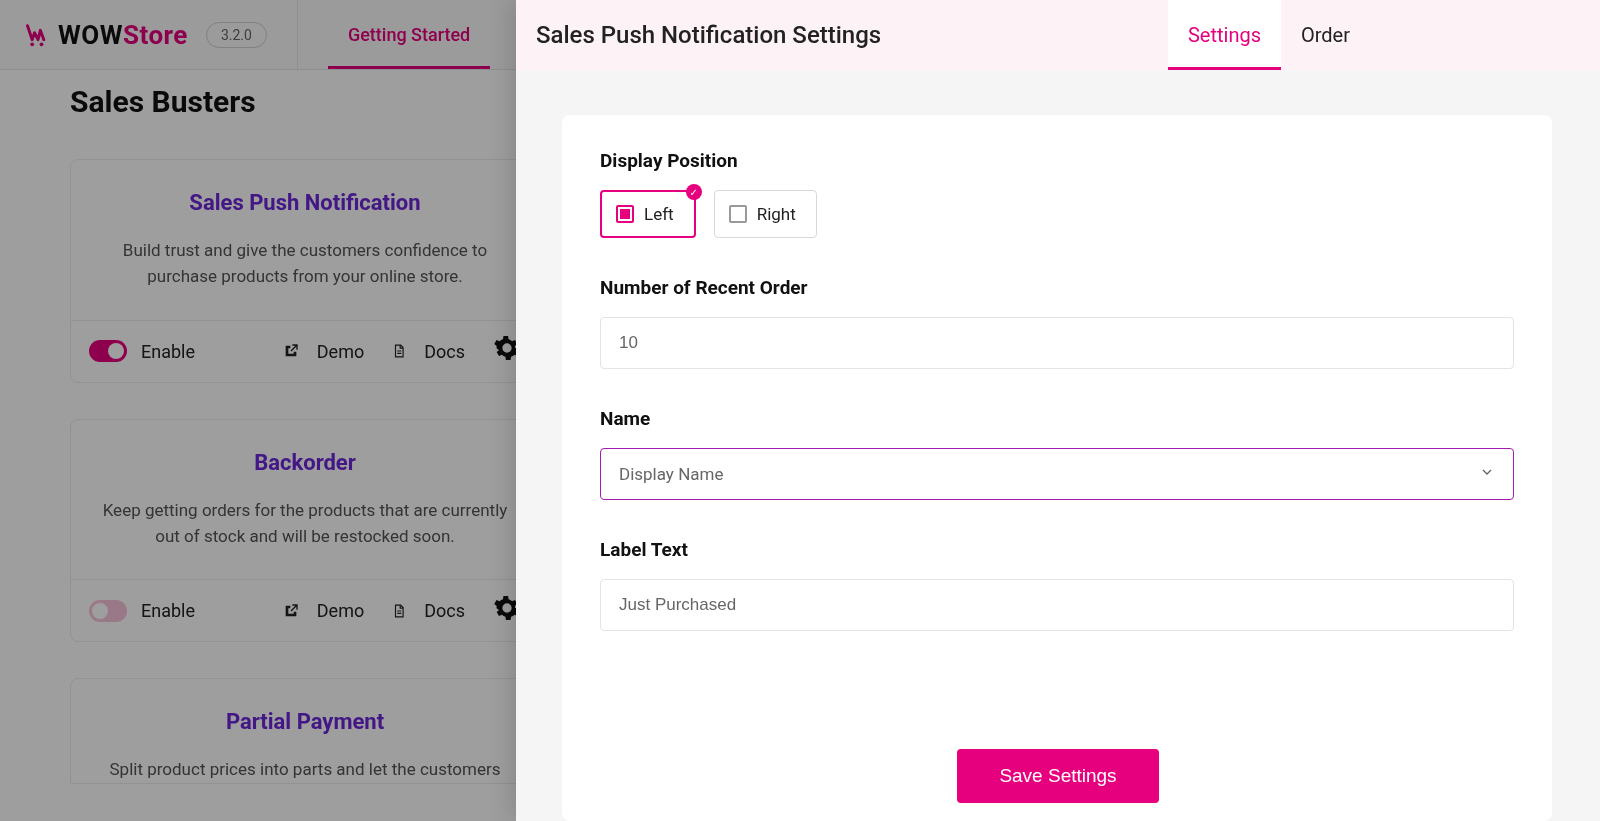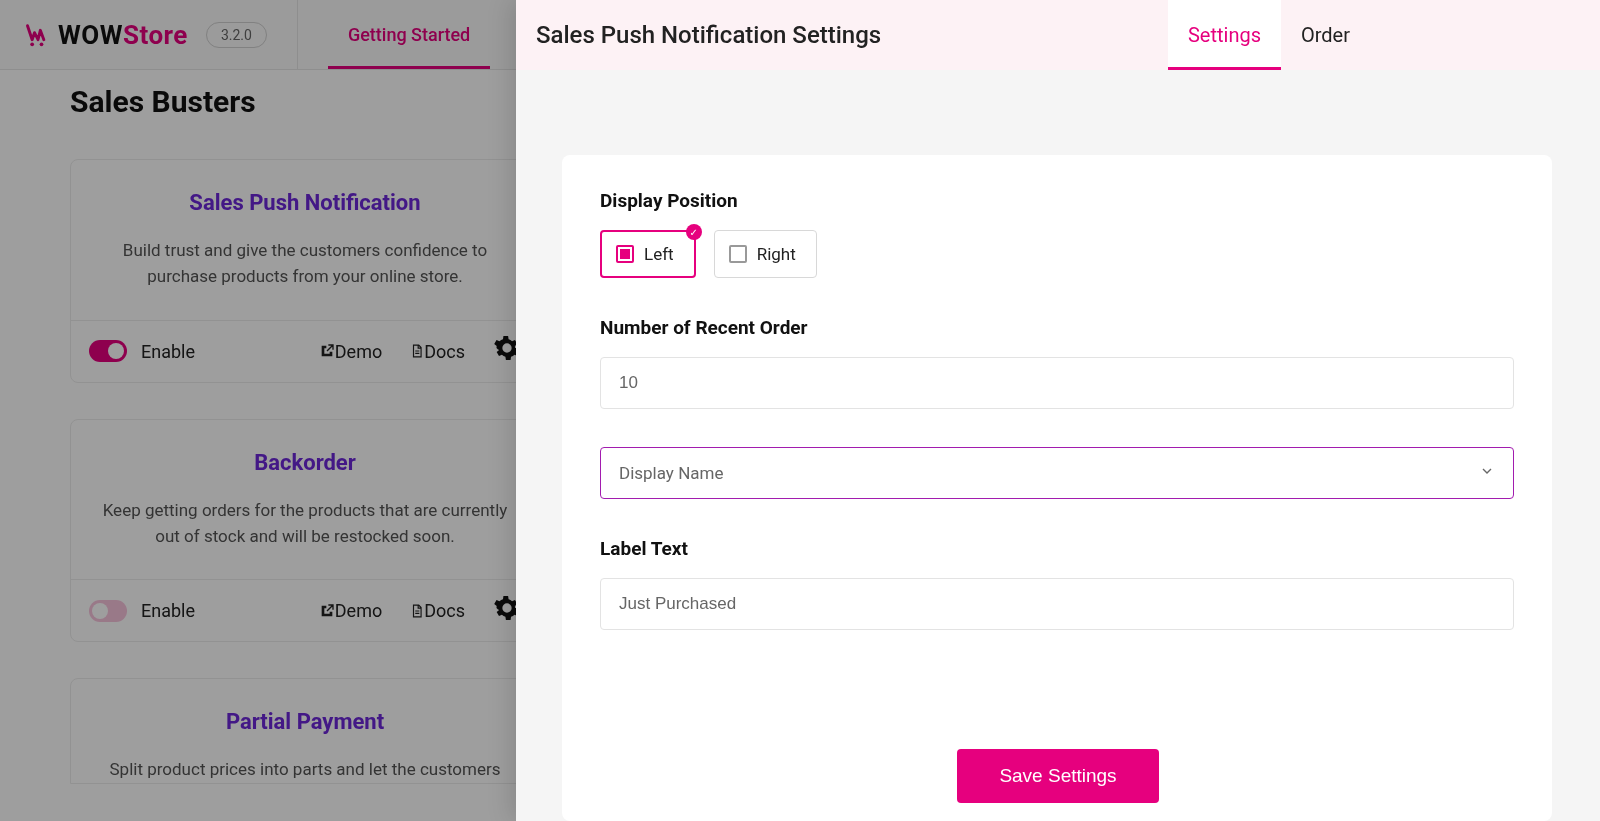--- a/index.html
+++ b/index.html
@@ -24,29 +24,29 @@
   .card-desc { font-size: 17px; color: #555; text-align: center; line-height: 1.55; padding: 0 24px 30px; }
   .card-footer { border-top: 1px solid #ececec; height: 62px; display: flex; align-items: center; padding: 0 18px; gap: 10px; }
   .toggle { width: 38px; height: 22px; border-radius: 12px; position: relative; flex-shrink: 0; }
   .toggle.on { background: #e6007e; }
   .toggle.off { background: #f7c3dc; }
   .toggle::after { content: ""; position: absolute; width: 16px; height: 16px; border-radius: 50%; background: #fff; top: 3px; }
   .toggle.on::after { right: 3px; }
   .toggle.off::after { left: 3px; }
   .enable-label { font-size: 18px; color: #222; margin-left: 4px; }
   .spacer { flex: 1; }
-  .action-link { display: flex; align-items: center; gap: 0; font-size: 18px; color: #222; margin-right: 18px; }
+  .action-link { display: flex; align-items: center; gap: 18px; font-size: 18px; color: #222; margin-right: 18px; }
   .gear { font-size: 26px; color: #111; }
   .card3 { width: 470px; border: 1px solid #ececec; border-radius: 8px 8px 0 0; background: #fff; padding-top: 30px; }
 
   
   .dim { position: absolute; inset: 0; background: rgba(0,0,0,0.38); }
 
   
-  .panel { position: absolute; top: 0; right: 0; bottom: 0; width: 1084px; background: #f5f5f5; display: flex; flex-direction: column; box-shadow: -4px 0 24px rgba(0,0,0,0.15); gap: 40px; }
+  .panel { position: absolute; top: 0; right: 0; bottom: 0; width: 1084px; background: #f5f5f5; display: flex; flex-direction: column; box-shadow: -4px 0 24px rgba(0,0,0,0.15); }
   .panel-header { height: 70px; background: #fdf2f5; display: flex; align-items: center; padding-left: 20px; }
   .panel-title { font-size: 24px; font-weight: 500; color: #222; flex: 1; }
   .panel-tabs { display: flex; align-items: stretch; height: 100%; padding-right: 230px; }
   .panel-tab { display: flex; align-items: center; padding: 4px 20px; font-size: 20px; font-weight: 400; position: relative; cursor: pointer; }
   .panel-tab.active { color: #e6007e; background: #fff; }
   .panel-tab.active::after { content: ""; position: absolute; left: 0; right: 0; bottom: 0; height: 3px; background: #e6007e; }
   .panel-tab.inactive { color: #222; }
 
   .panel-body-wrap { flex: 1; overflow: hidden; padding: 45px 0 0 46px; }
   .form-card { width: 990px; background: #fff; border-radius: 8px; padding: 34px 38px 0; height: 100%; overflow: hidden; }
@@ -184,20 +184,21 @@
           </div>
         </div>
       </div>
 
       <div class="form-group">
         <span class="form-label">Number of Recent Order</span>
         <input class="text-input" type="text" value="10" style="">
       </div>
 
       <div class="form-group">
+        <span class="form-label">Name</span>
         <div class="select-input">
           <span>Display Name</span>
           <span class="chevron">
             <svg width="16" height="16" viewBox="0 0 24 24">
                 <path d="M6 9l6 6 6-6" fill="none" stroke="#666" stroke-width="2"></path>
               </svg>
           </span>
         </div>
       </div>
 

